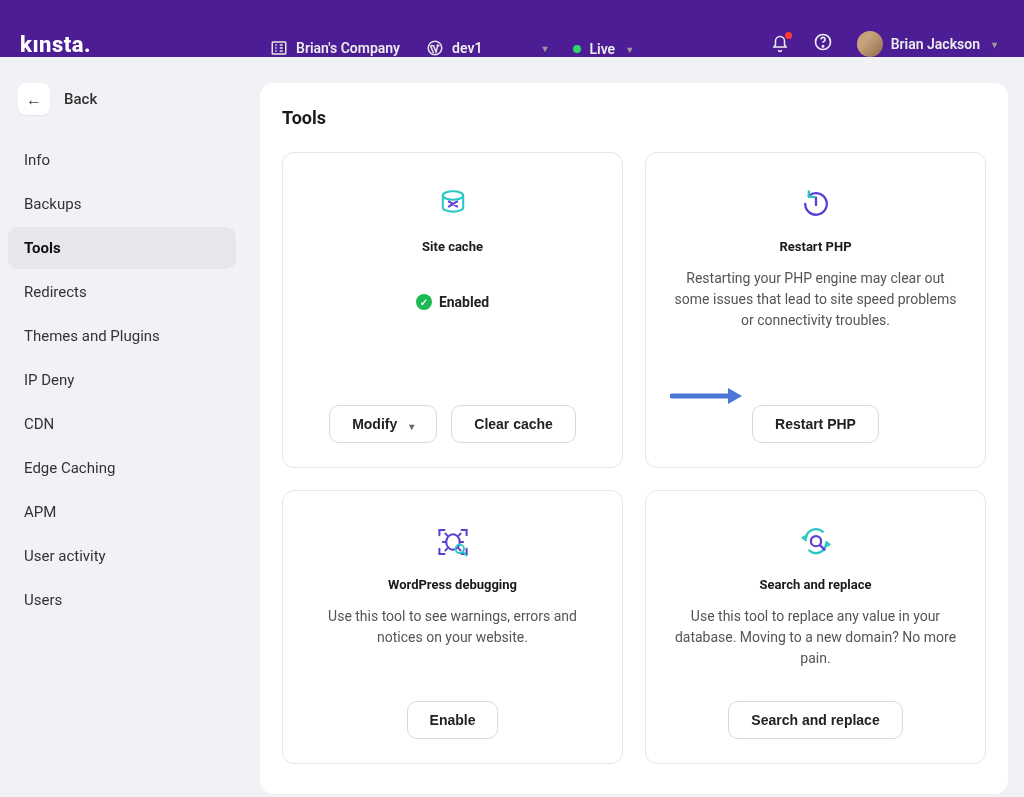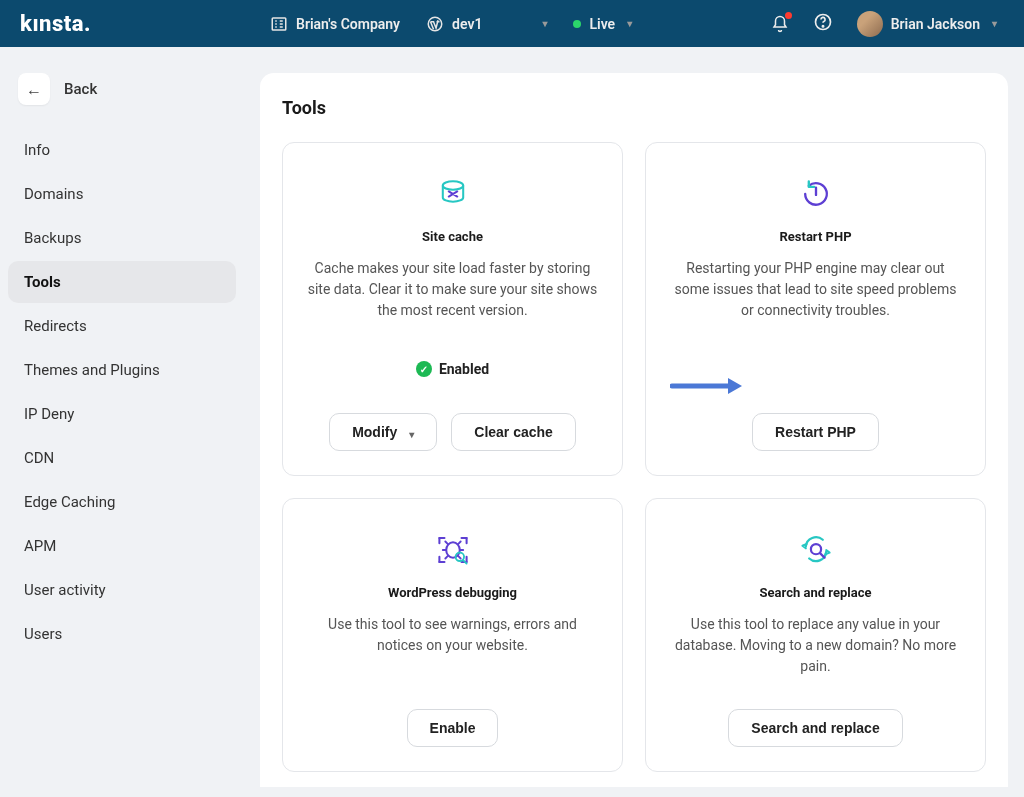--- a/index.html
+++ b/index.html
@@ -7,25 +7,25 @@
     font-family: -apple-system, BlinkMacSystemFont, "Segoe UI", Roboto, Helvetica, Arial, sans-serif;
     background: #f0f2f5;
     color: #1a1a1a;
     width: 1024px;
     height: 797px;
     overflow: hidden;
   }
 
   
   .header {
-    background: #0c4a6e;
+    background: #4c1d95;
     color: #fff;
-    height: 47px;
+    height: 57px;
     display: flex;
-    align-items: center;
+    align-items: flex-end;
     padding: 0 20px;
   }
   .logo {
     font-weight: 800;
     font-size: 22px;
     letter-spacing: 0.5px;
     width: 250px;
   }
   .logo-dot { color: #fff; }
   .hdr-segment {
@@ -228,21 +228,20 @@
 
   <div class="sidebar">
     <div class="back-row">
       <div class="back-btn">
         <span>←</span>
       </div>
       <span class="back-label">Back</span>
     </div>
 
     <div class="nav-item"><span>Info</span></div>
-    <div class="nav-item"><span>Domains</span></div>
     <div class="nav-item"><span>Backups</span></div>
     <div class="nav-item active"><span>Tools</span></div>
     <div class="nav-item"><span>Redirects</span></div>
     <div class="nav-item"><span>Themes and Plugins</span></div>
     <div class="nav-item"><span>IP Deny</span></div>
     <div class="nav-item"><span>CDN</span></div>
     <div class="nav-item"><span>Edge Caching</span></div>
     <div class="nav-item"><span>APM</span></div>
     <div class="nav-item"><span>User activity</span></div>
     <div class="nav-item"><span>Users</span></div>
@@ -256,21 +255,20 @@
 
         <div class="card">
           <div class="card-icon">
             <svg width="34" height="34" viewBox="0 0 40 40" fill="none">
               <ellipse cx="20" cy="10" rx="12" ry="5" stroke="#27c7c3" stroke-width="2.4"></ellipse>
               <path d="M8 10v14c0 2.8 5.4 5 12 5s12-2.2 12-5V10" stroke="#27c7c3" stroke-width="2.4"></path>
               <path d="M15 17l10 6M25 17l-10 6" stroke="#5d3fd3" stroke-width="2.4" stroke-linecap="round"></path>
             </svg>
           </div>
           <div class="card-title">Site cache</div>
-          <div class="card-desc">Cache makes your site load faster by storing site data. Clear it to make sure your site shows the most recent version.</div>
           <div class="status-row">
             <span class="check-circle">✓</span>
             <span>Enabled</span>
           </div>
           <div class="btn-row">
             <button class="btn">
               <span>Modify</span>
               <span class="chev">▾</span>
             </button>
             <button class="btn">

